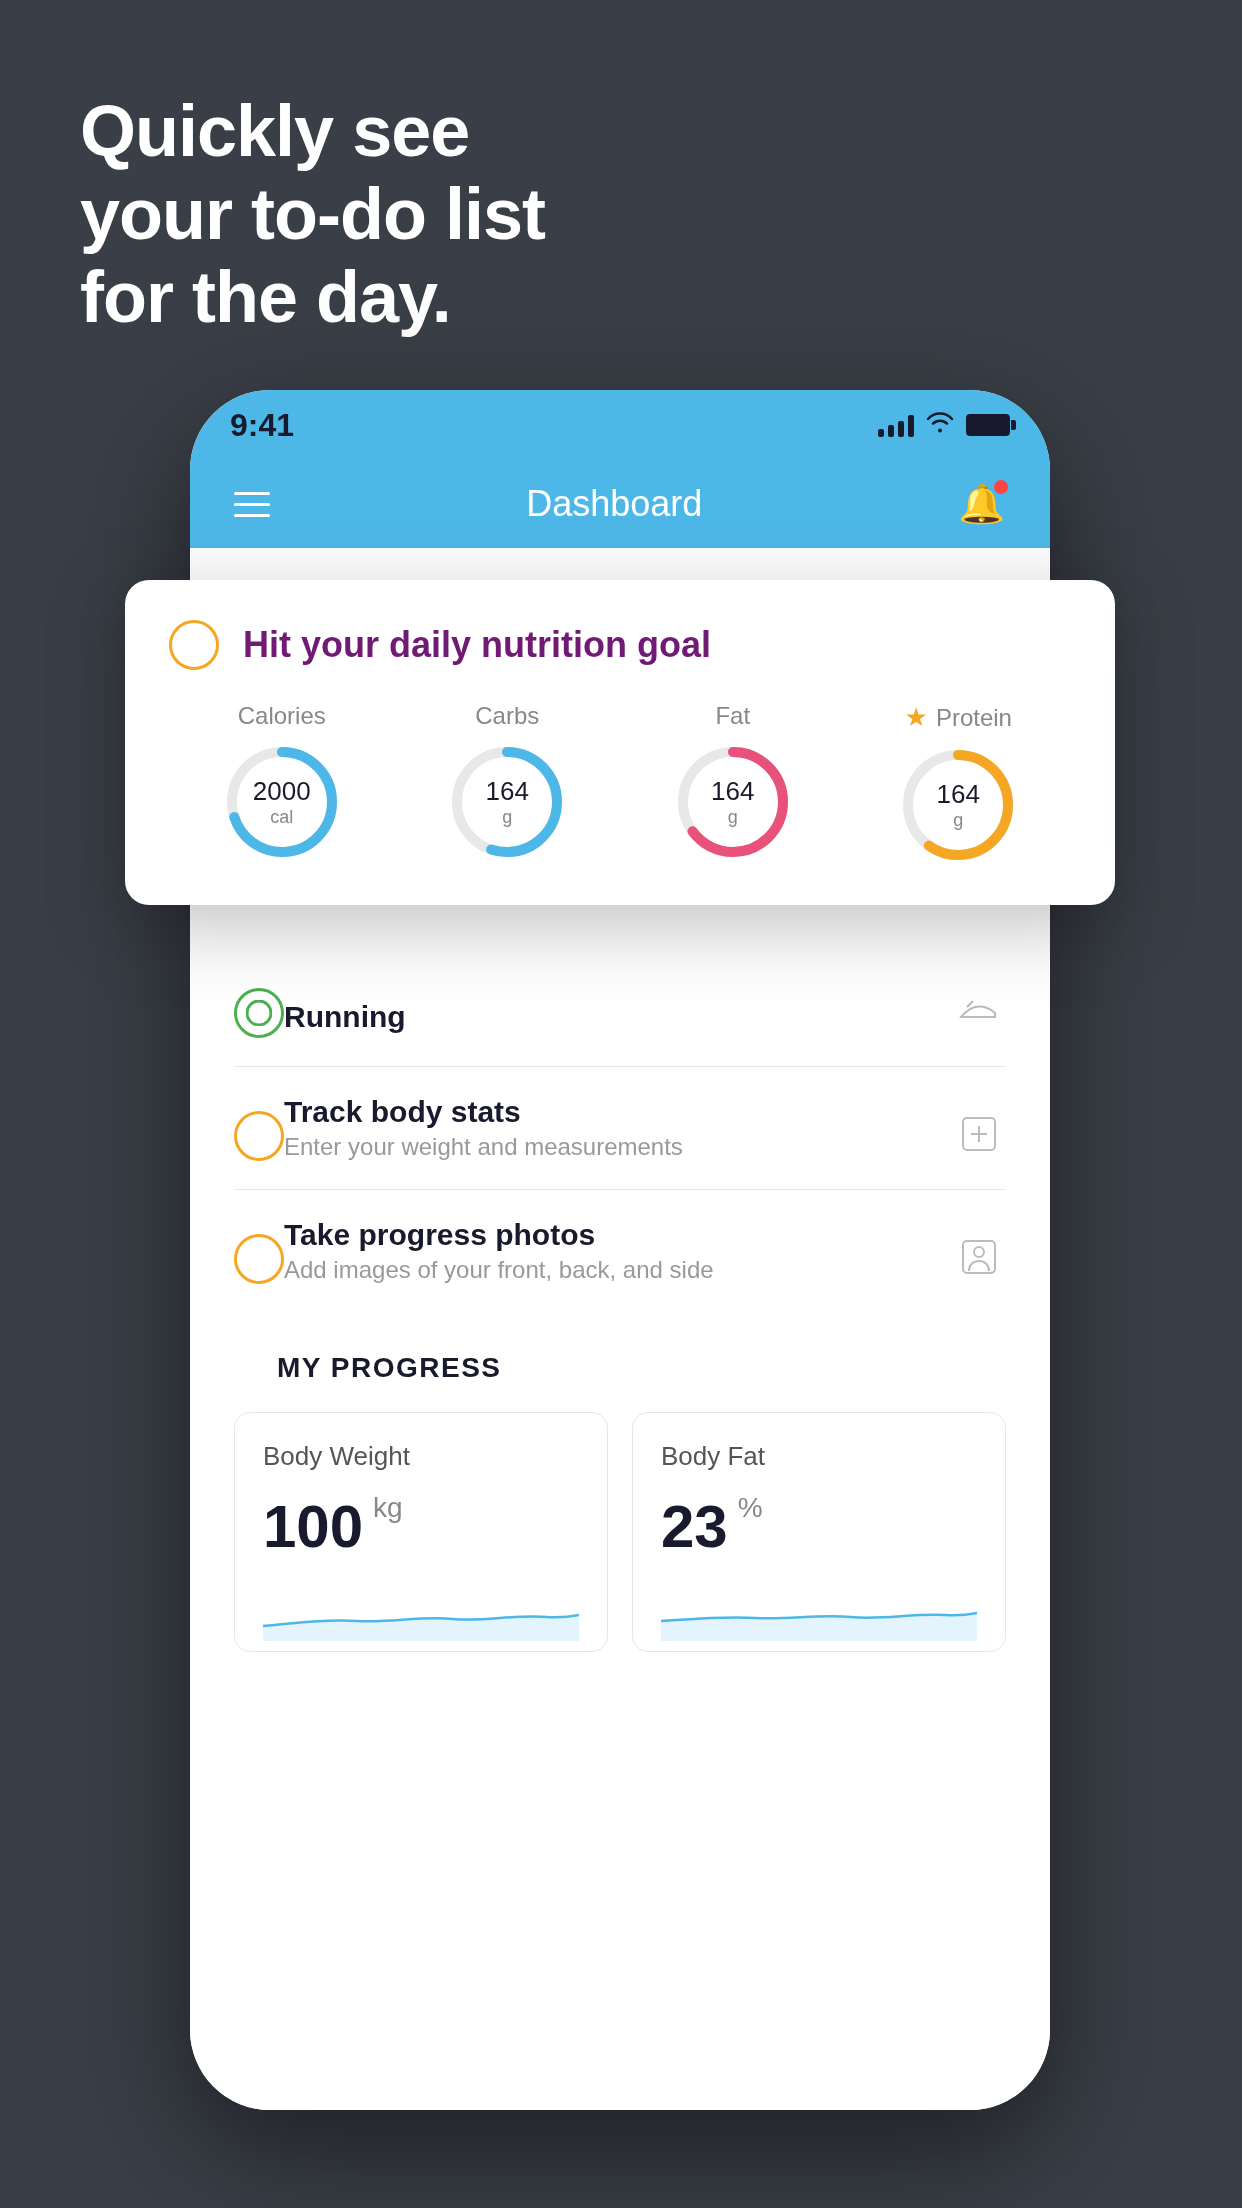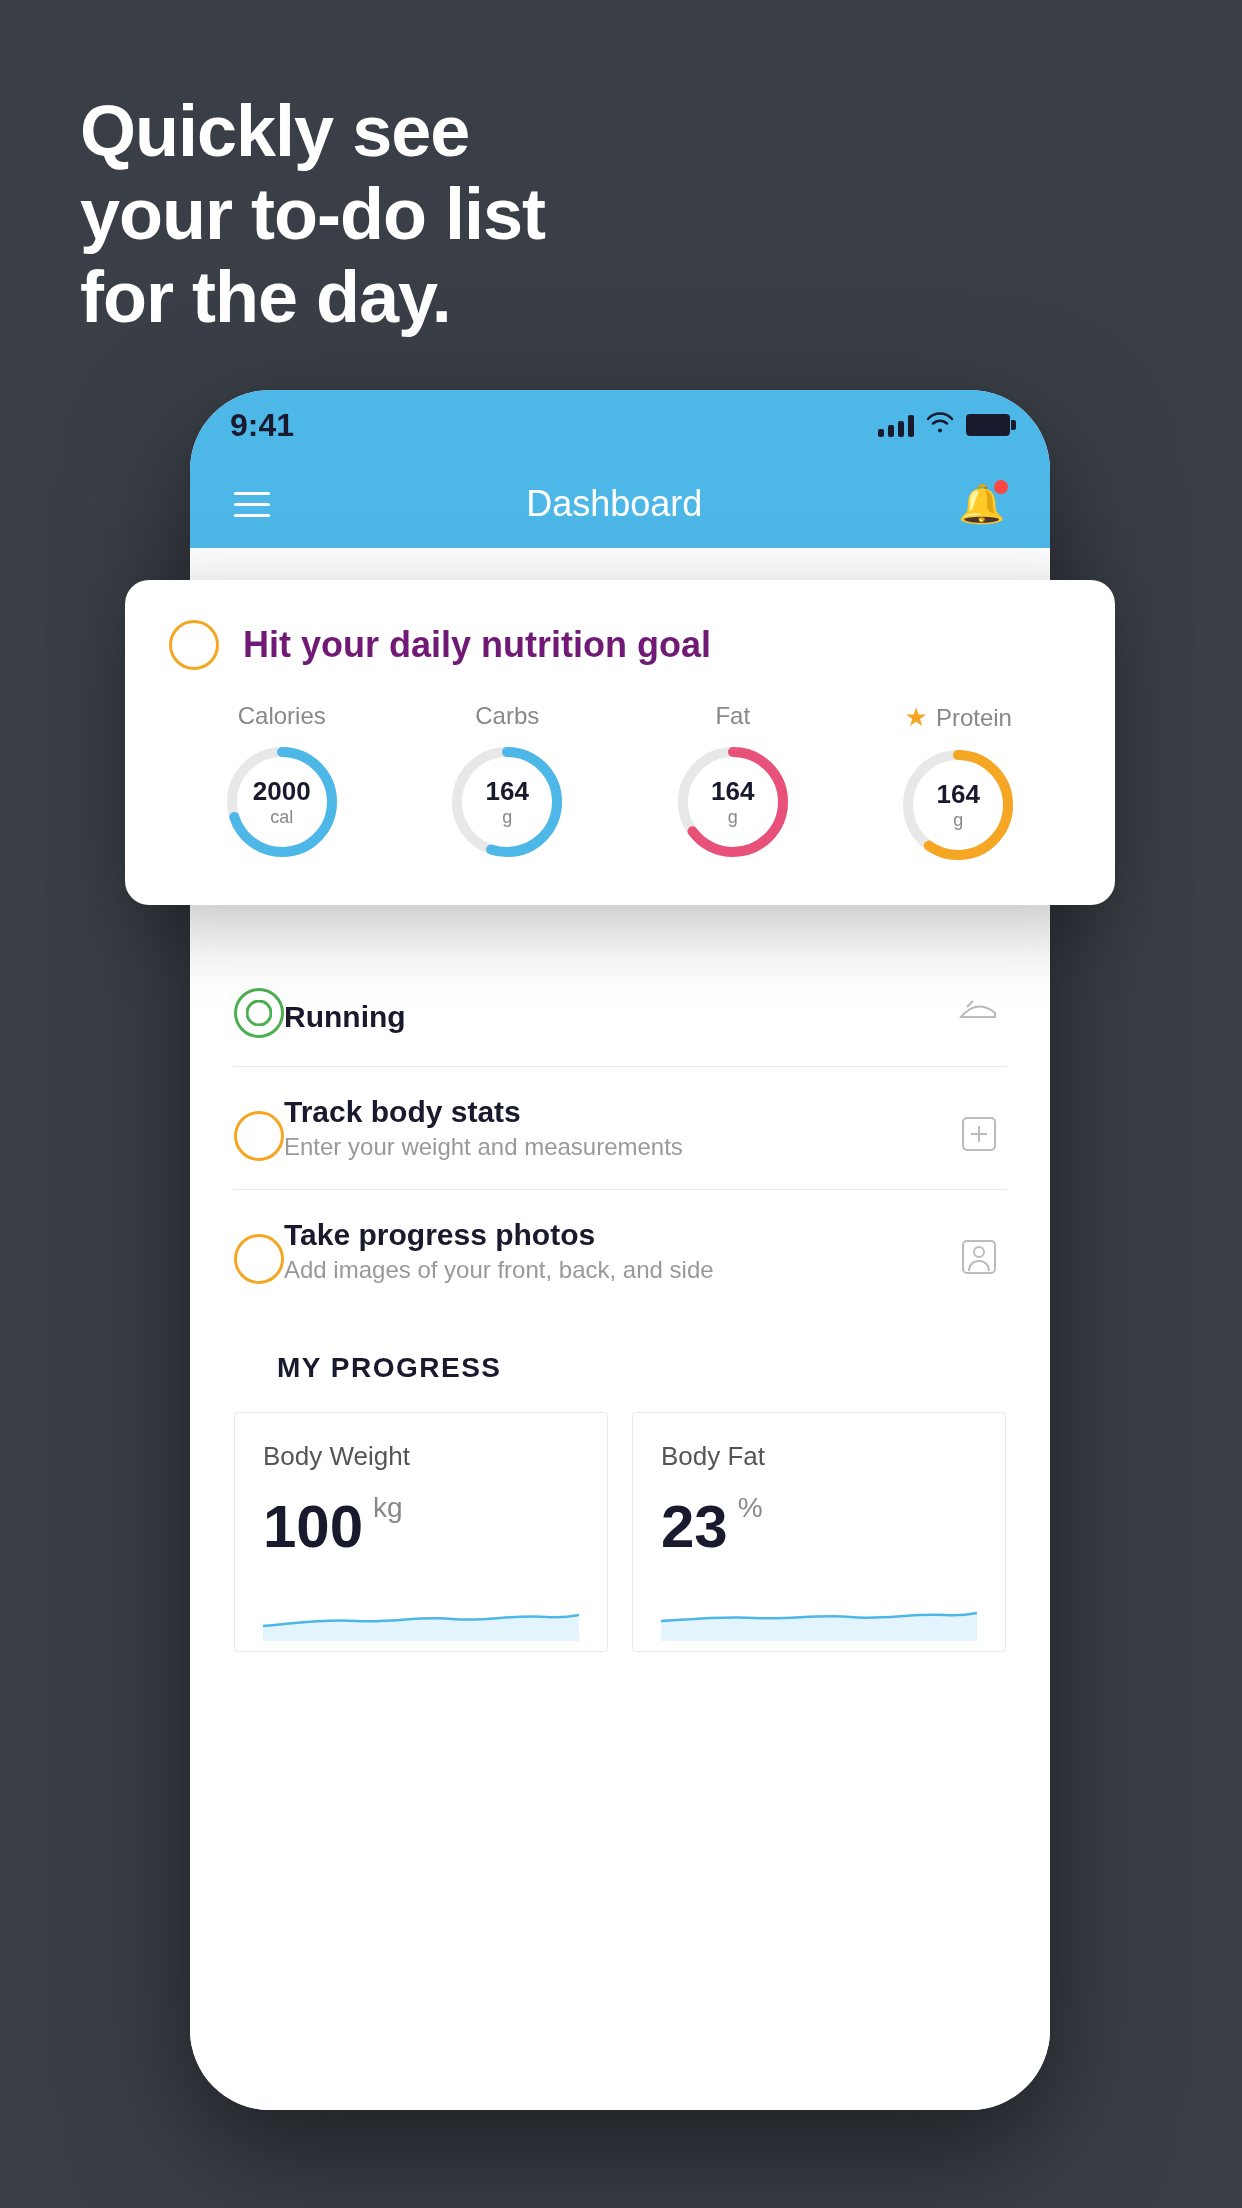--- a/index.html
+++ b/index.html
@@ -250,21 +250,21 @@
       position: absolute;
       top: 50%;
       left: 50%;
       transform: translate(-50%, -50%);
       text-align: center;
       line-height: 1.2;
     }
 
     .donut-value {
       font-size: 26px;
-      font-weight: 700;
+      font-weight: 400;
       color: #1a1a2e;
       display: block;
     }
 
     .donut-unit {
       font-size: 18px;
       color: #888;
       display: block;
     }
 
@@ -328,21 +328,21 @@
     }
 
     .progress-cards {
       display: flex;
       gap: 24px;
     }
 
     .progress-card {
       flex: 1;
       background: white;
-      border-radius: 4px;
+      border-radius: 16px;
       padding: 28px 28px 0;
       border: 1px solid #e8e8e8;
       overflow: hidden;
       height: 240px;
     }
 
     .progress-card-title {
       font-size: 26px;
       color: #555;
       margin-bottom: 20px;

